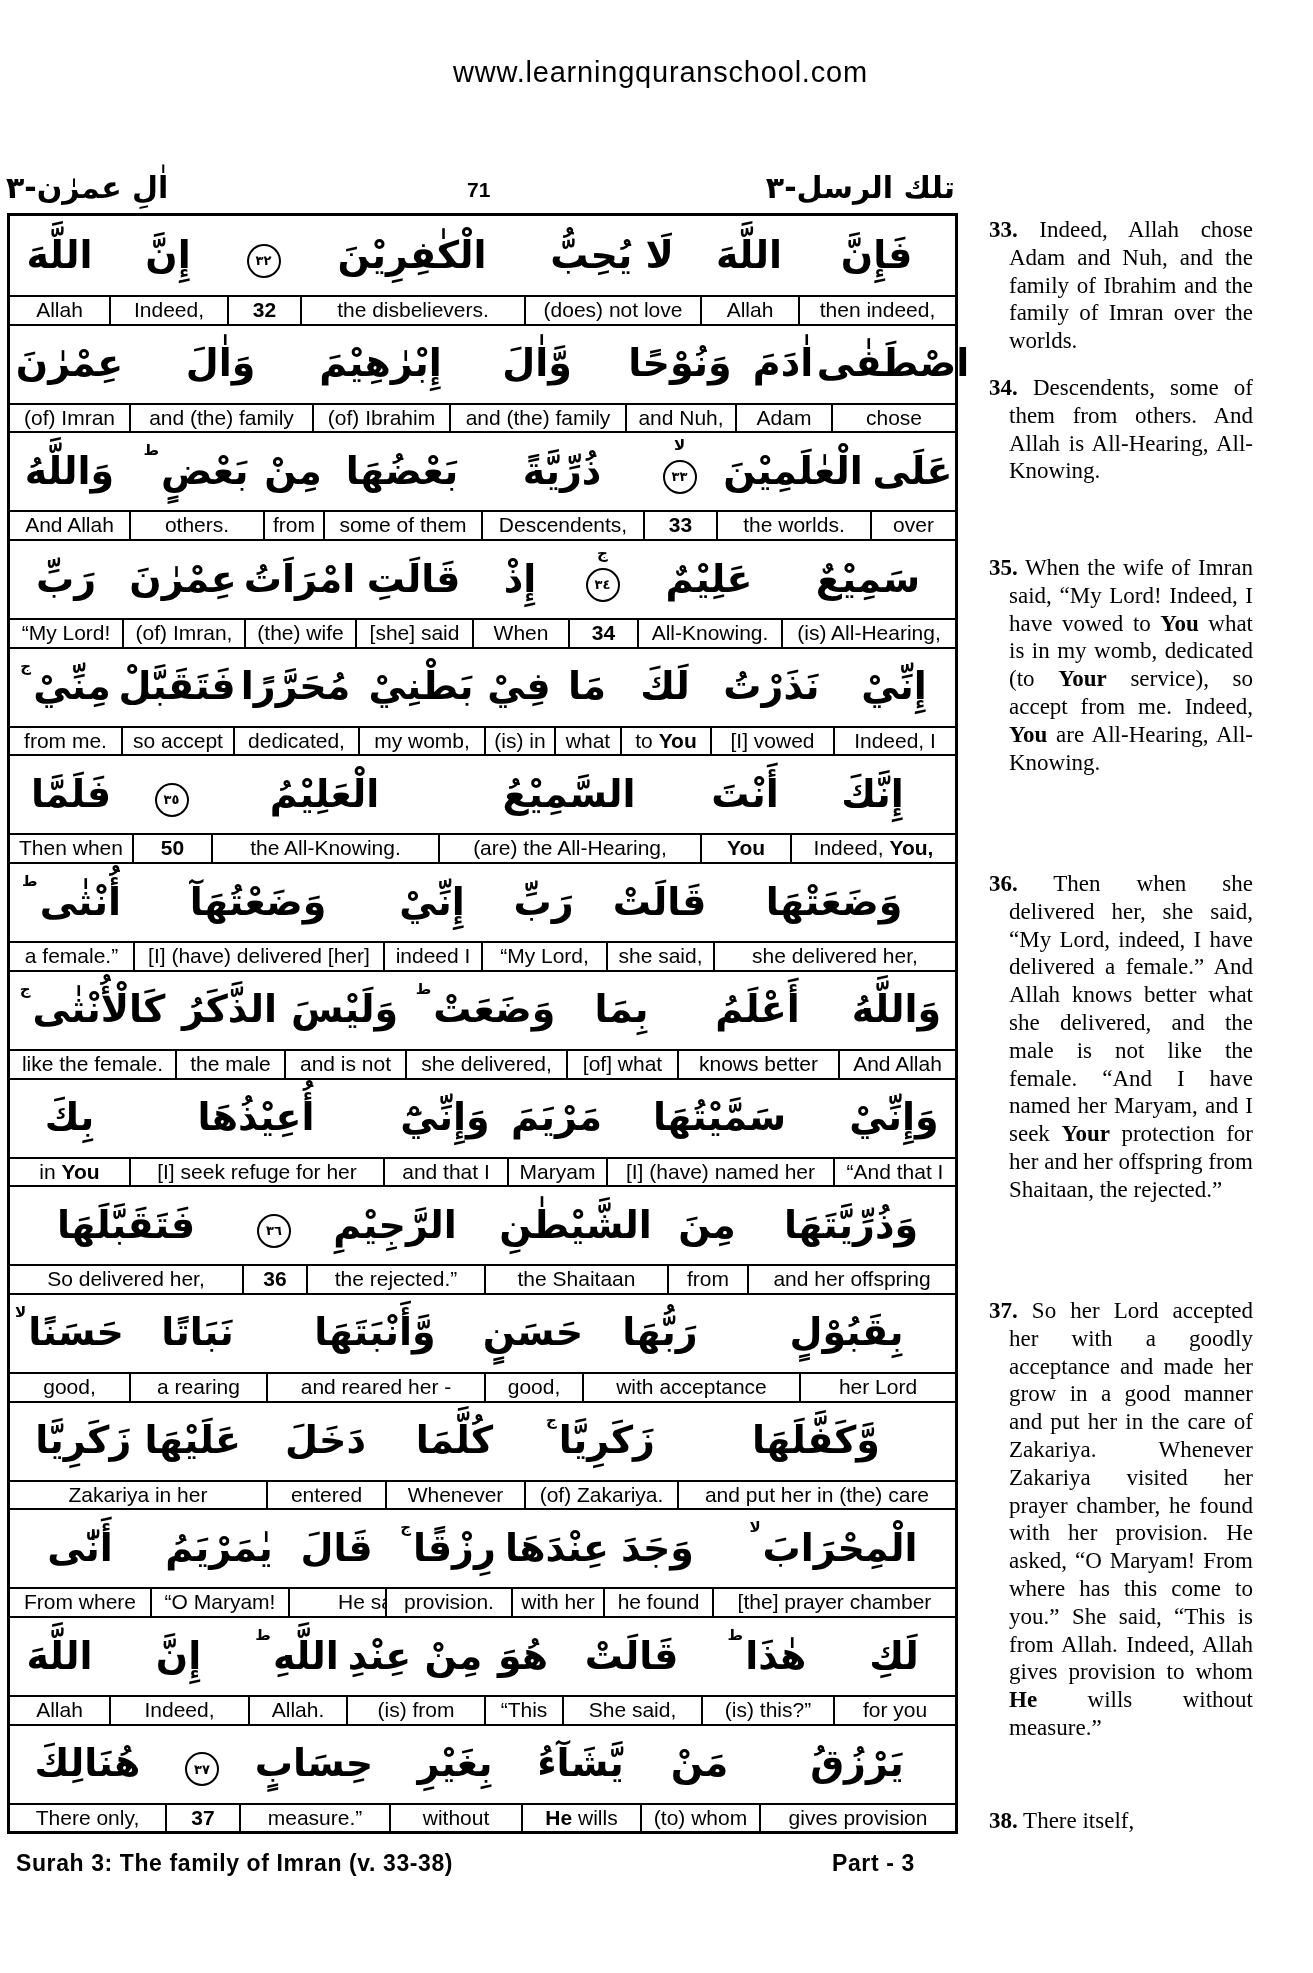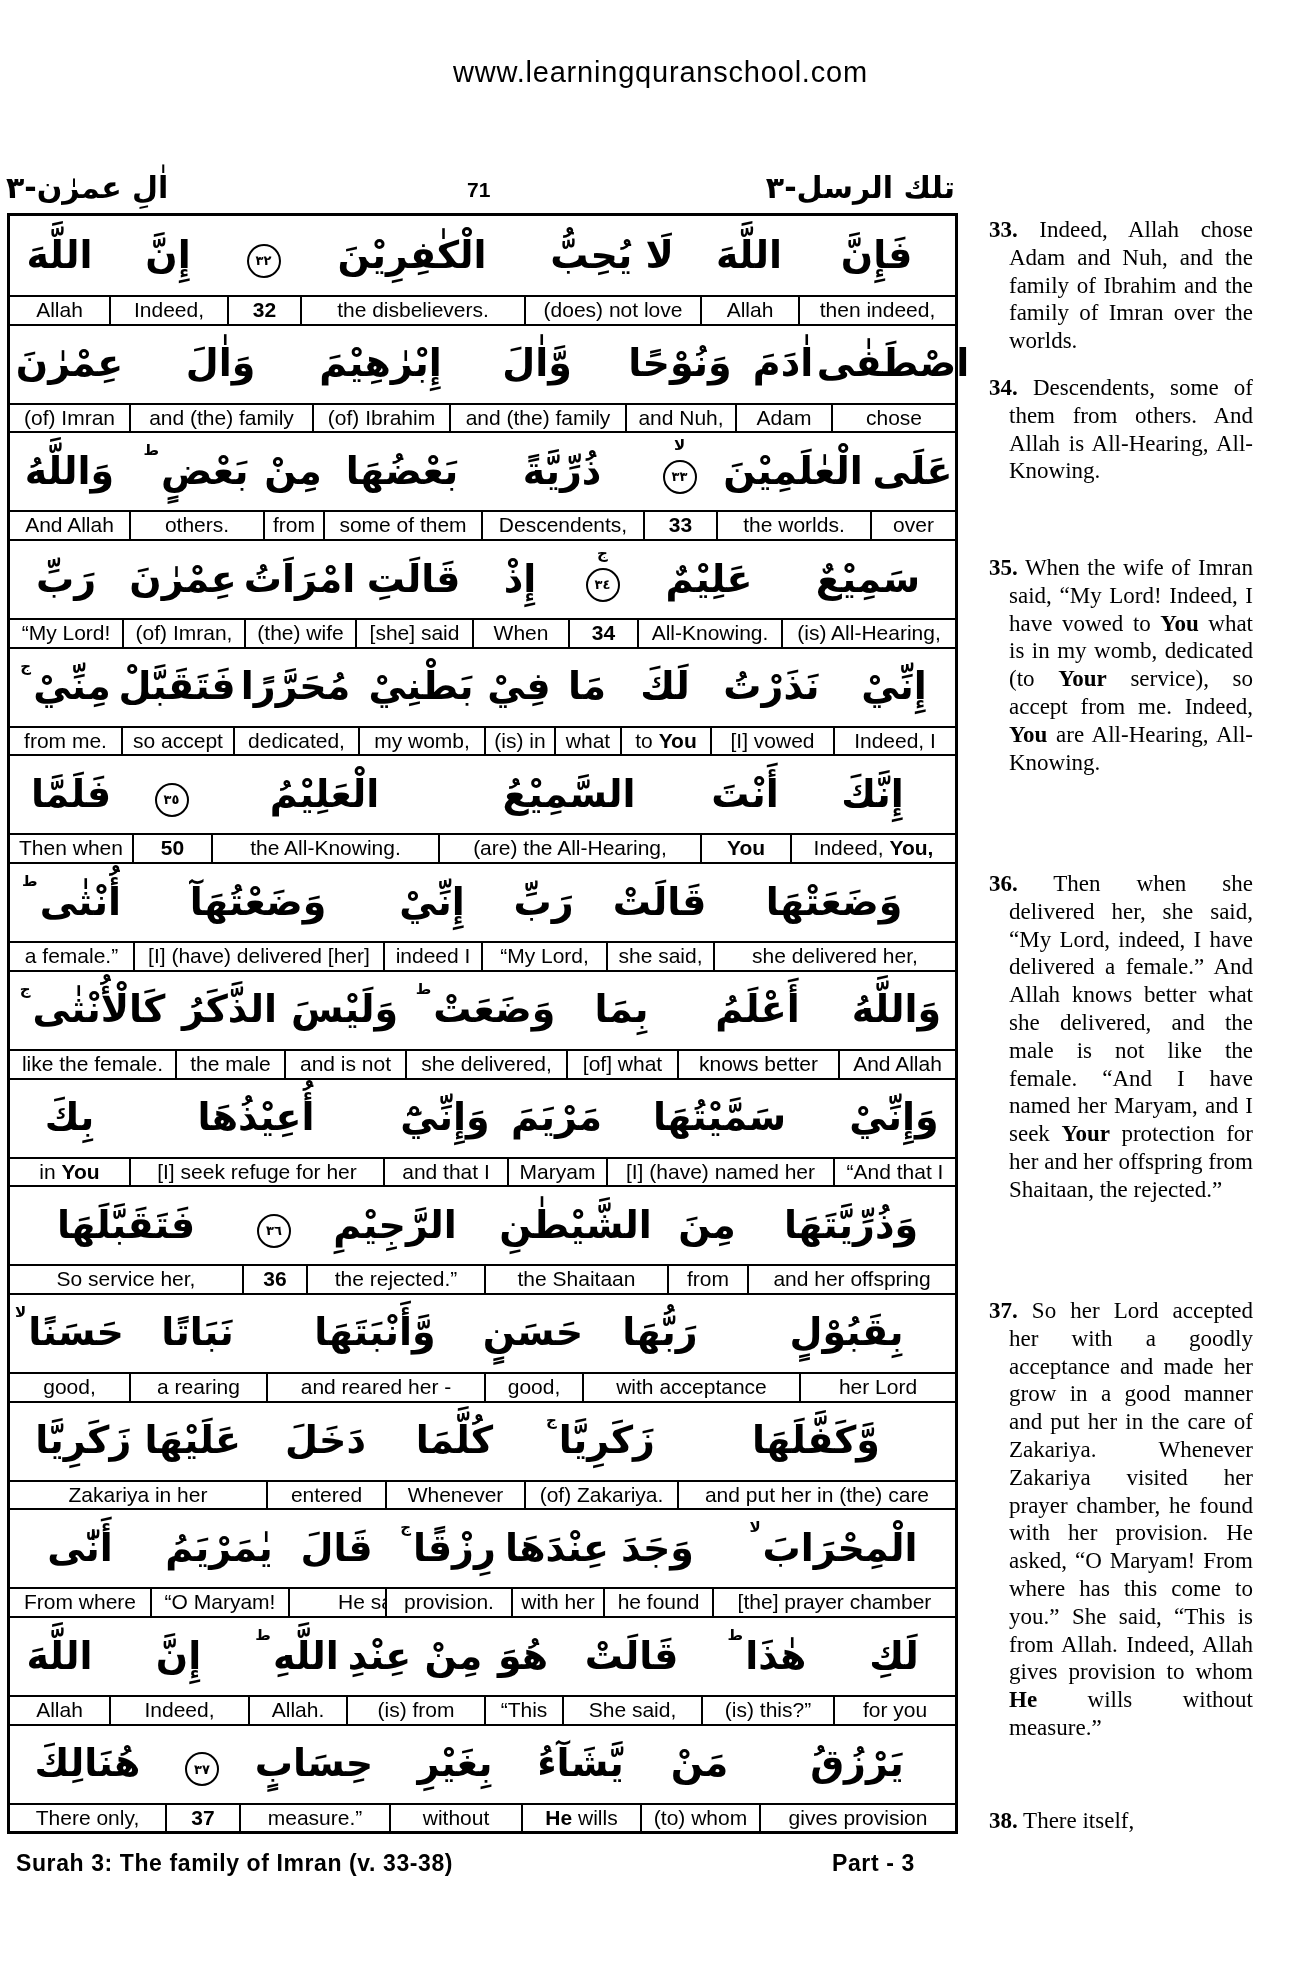--- a/index.html
+++ b/index.html
@@ -449,21 +449,21 @@
         <div class="ar-cell" style="width: 232px;">
           <span class="ar-word">فَتَقَبَّلَهَا</span>
         </div>
       </div>
       <div class="en-row">
         <div class="en-cell" style="width: 208px;">and her offspring</div>
         <div class="en-cell" style="width: 80px;">from</div>
         <div class="en-cell" style="width: 183px;">the Shaitaan</div>
         <div class="en-cell" style="width: 178px;">the rejected.”</div>
         <div class="en-cell num" style="width: 64px;">36</div>
-        <div class="en-cell" style="width: 232px;">So service her,</div>
+        <div class="en-cell" style="width: 232px;">So delivered her,</div>
       </div>
     </div>
     <div class="line">
       <div class="ar-row">
         <div class="ar-cell" style="width: 217px;">
           <span class="ar-word">بِقَبُوْلٍ</span>
         </div>
         <div class="ar-cell" style="width: 156px;">
           <span class="ar-word">رَبُّهَا</span>
         </div>

